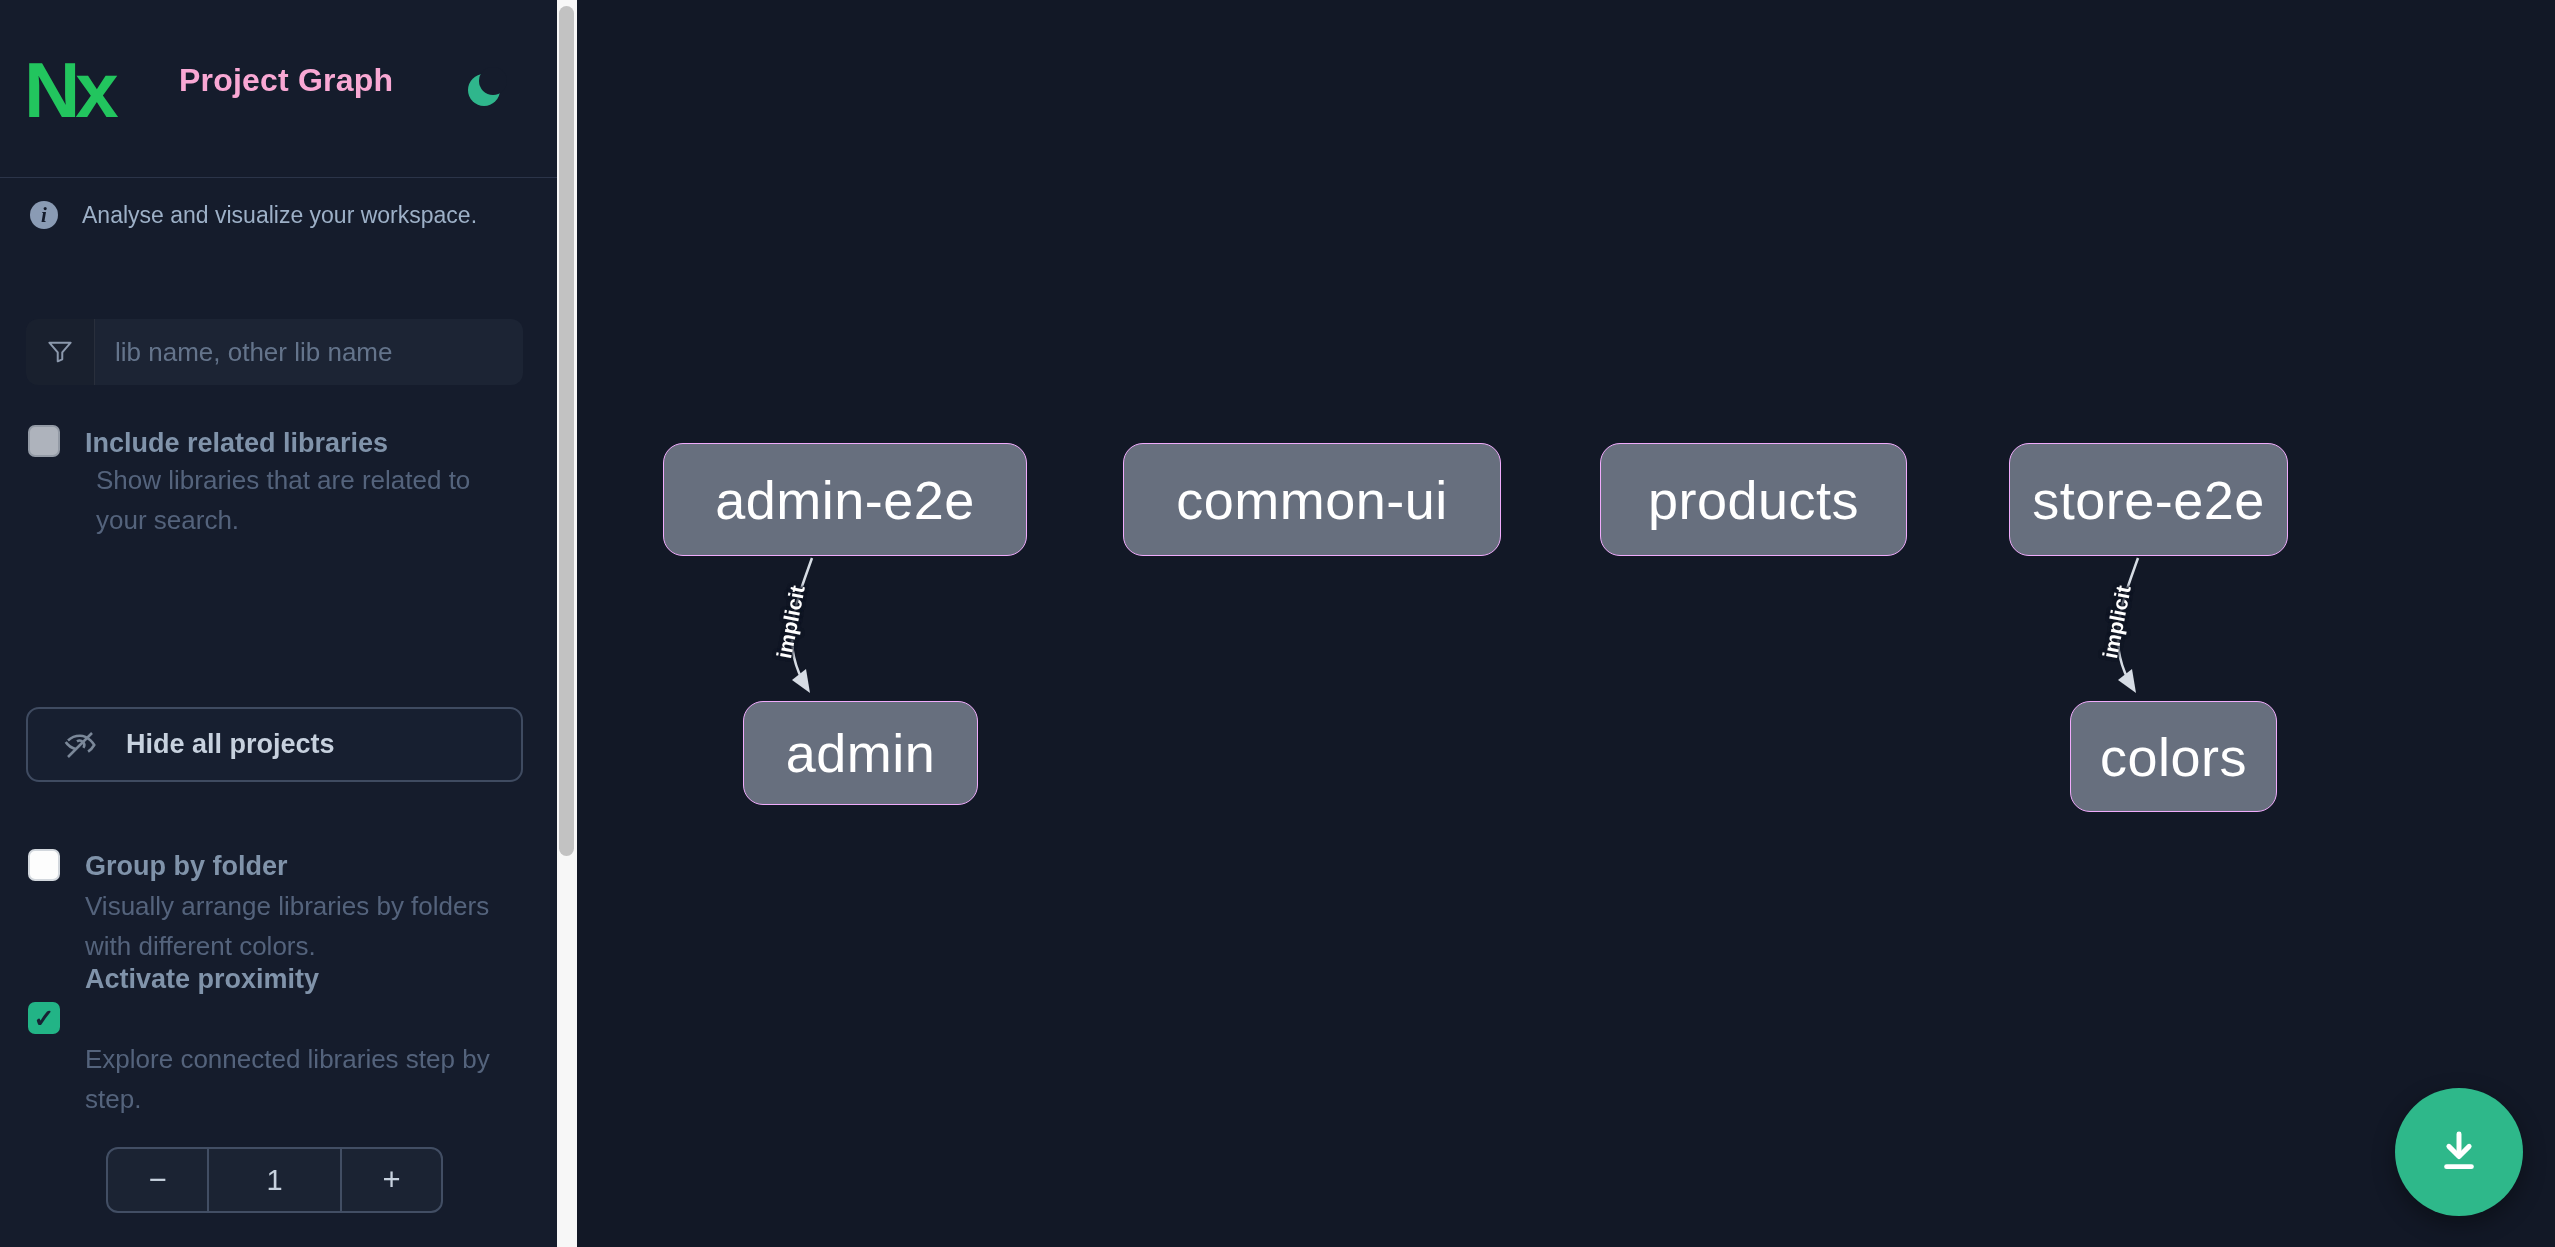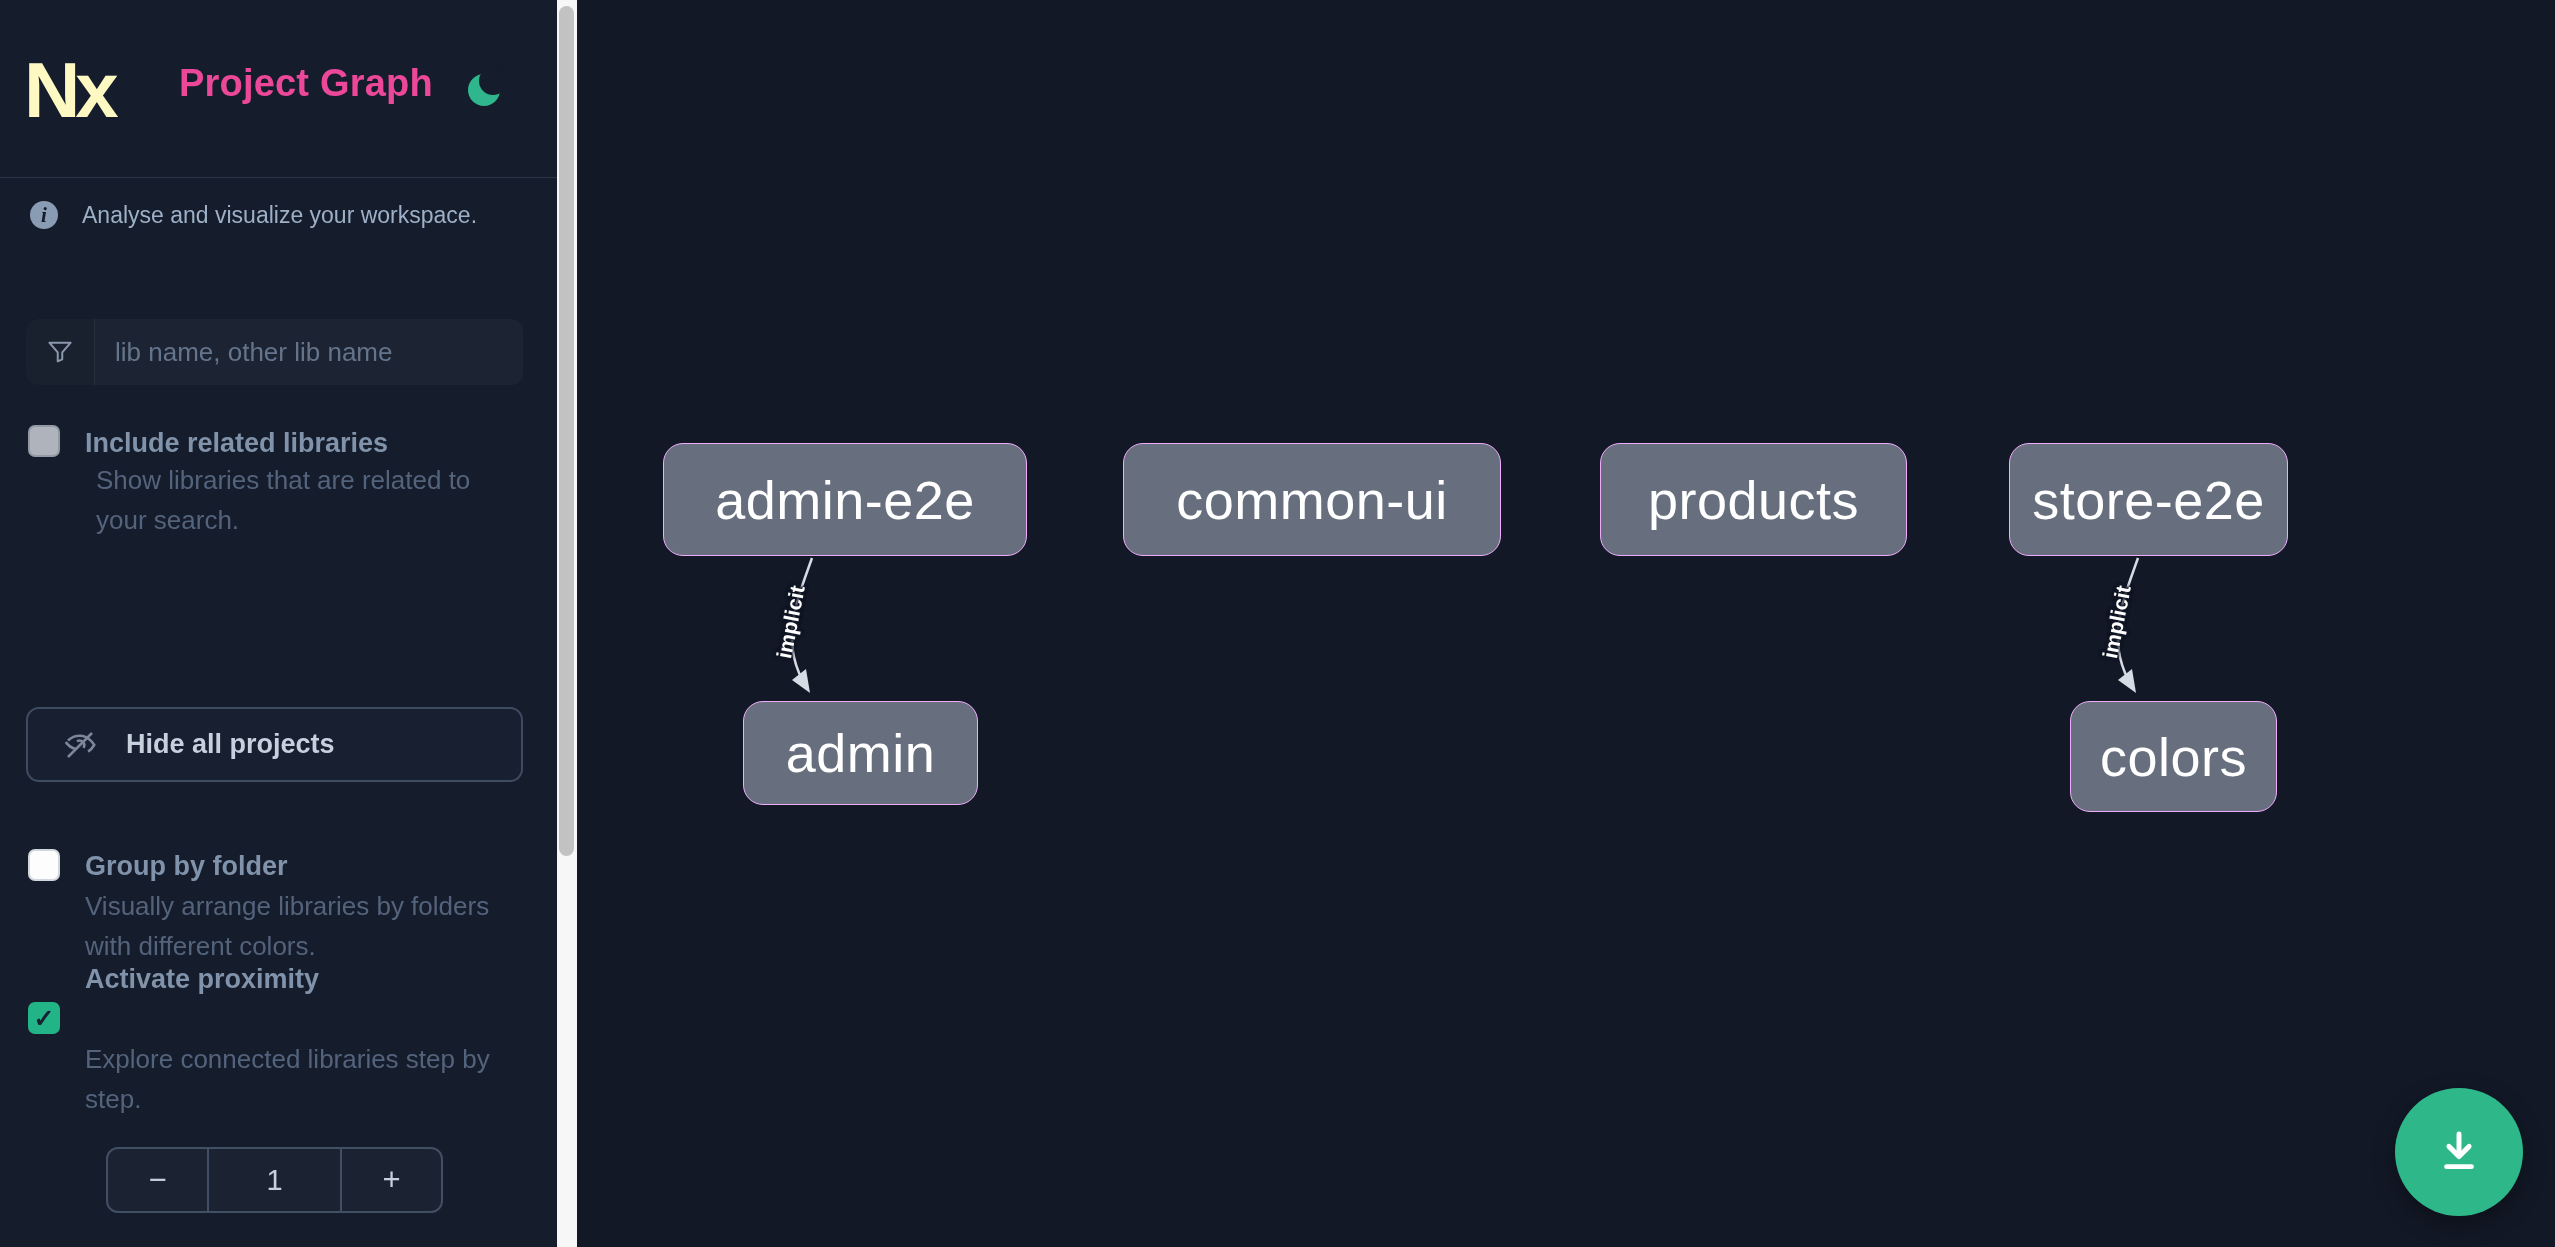--- a/index.html
+++ b/index.html
@@ -4,22 +4,22 @@
 <style>
   html,body { margin:0; padding:0; background:#121826; }
   #app {
     position:relative; width:2555px; height:1247px; overflow:hidden;
     font-family:"Liberation Sans", sans-serif; background:#121826;
   }
   
   .sidebar { position:absolute; left:0; top:0; width:557px; height:1247px; background:#151c2c; }
   .sidebar-header { position:absolute; left:0; top:0; width:557px; height:177px; border-bottom:1px solid #2b3449; }
   .logo { position:absolute; left:24px; top:50px; width:110px; height:80px; display:flex; align-items:center; }
-  .logo-text { font-size:78px; font-weight:800; color:#fef9c3; letter-spacing:-5px; line-height:1; }
-  .app-title { position:absolute; left:179px; top:62px; font-size:38px; font-weight:600; color:#ec4899; letter-spacing:0.2px; }
+  .logo-text { font-size:78px; font-weight:800; color:#22c55e; letter-spacing:-5px; line-height:1; }
+  .app-title { position:absolute; left:179px; top:62px; font-size:32px; font-weight:600; color:#f9a8d4; letter-spacing:0.2px; }
   .theme-toggle { position:absolute; left:462px; top:64px; width:48px; height:48px; cursor:pointer; }
 
   .tagline-row { position:absolute; left:30px; top:201px; display:flex; align-items:center; gap:24px; }
   .info-badge { width:28px; height:28px; border-radius:50%; background:#8a9bb4; color:#141b2b;
     display:flex; align-items:center; justify-content:center;
     font-family:"Liberation Serif", serif; font-weight:700; font-style:italic; font-size:21px; }
   .tagline { font-size:23px; font-weight:500; color:#9db0c7; }
 
   .searchbar { position:absolute; left:26px; top:319px; width:497px; height:66px; background:#1c2434;
     border-radius:12px; display:flex; overflow:hidden; }

